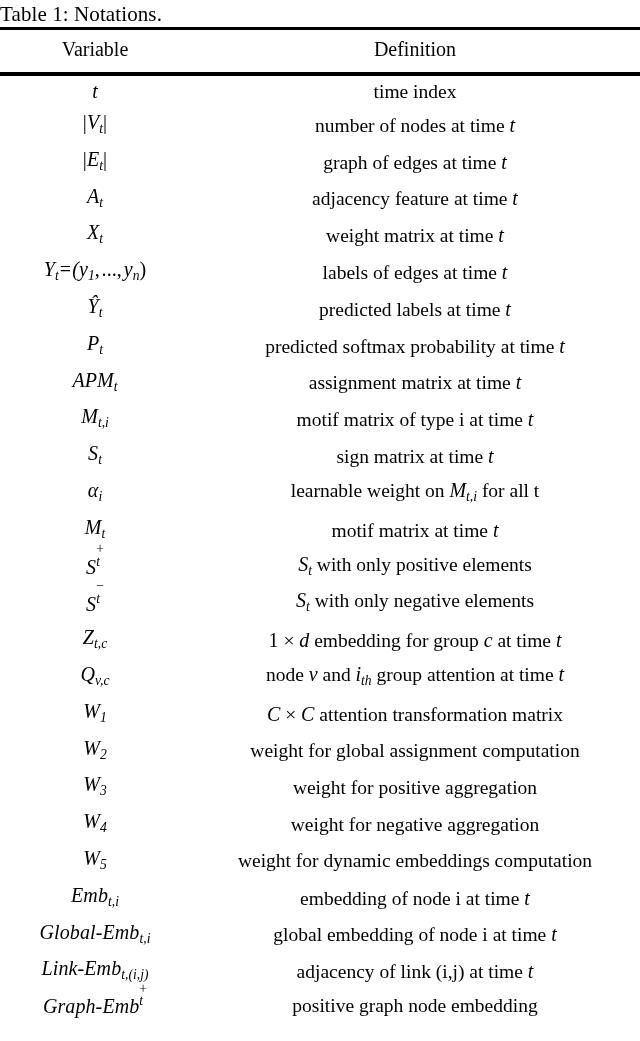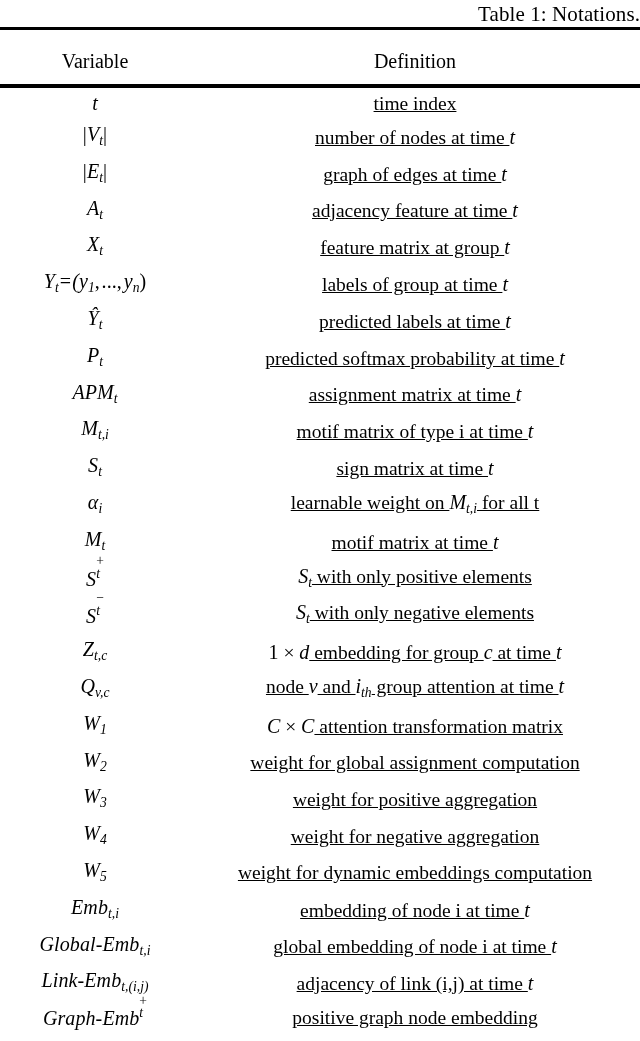--- a/index.html
+++ b/index.html
@@ -13,21 +13,21 @@
     font-family: "Liberation Serif", "DejaVu Serif", serif;
     color: #000000;
     overflow: hidden;
   }
   .page {
     position: relative;
     width: 640px;
     height: 1041px;
   }
   .caption {
-    text-align: right;
+    text-align: left;
     font-size: 21px;
     line-height: 26px;
     padding-top: 1px;
     letter-spacing: 0.1px;
   }
   table.notations {
     width: 640px;
     border-collapse: collapse;
     table-layout: fixed;
   }
@@ -42,21 +42,21 @@
     height: 0;
     border-top: 3px solid #000;
     border-bottom: 1px solid #000;
     margin-top: 2px;
   }
 
   thead th {
     font-weight: normal;
     font-size: 20px;
     line-height: 30px;
-    padding: 16px 0 6px 0;
+    padding: 4px 0 6px 0;
     text-align: center;
   }
 
   tbody td {
     font-size: 19.5px;
     line-height: 30px;
     height: 30px;
     padding: 0;
     text-align: center;
     vertical-align: middle;
@@ -99,21 +99,21 @@
     font-style: italic;
     position: relative;
     top: -0.66em;
   }
   .op {
     font-style: normal;
     padding: 0 1px;
   }
   .times { font-style: normal; }
   .hy { font-style: normal; }
-  .txt { font-style: normal; text-decoration: underline; }
+  .txt { font-style: normal; }
 </style>
 </head>
 <body>
 
 <div class="page">
 
   <div class="caption">Table 1: Notations.</div>
 
   <div class="rule-thick"></div>
 
@@ -155,26 +155,26 @@
         <td class="def"><span class="txt">graph of edges at time </span><span class="m">t</span></td>
       </tr>
 
       <tr>
         <td class="var"><span class="m">A<span class="sub">t</span></span></td>
         <td class="def"><span class="txt">adjacency feature at time </span><span class="m">t</span></td>
       </tr>
 
       <tr>
         <td class="var"><span class="m">X<span class="sub">t</span></span></td>
-        <td class="def"><span class="txt">feature matrix at group </span><span class="m">t</span></td>
+        <td class="def"><span class="txt">weight matrix at time </span><span class="m">t</span></td>
       </tr>
 
       <tr>
         <td class="var"><span class="m">Y<span class="sub">t</span><span class="op">=</span>(y<span class="sub">1</span><span class="mup">, ..., </span>y<span class="sub">n</span><span class="mup">)</span></span></td>
-        <td class="def"><span class="txt">labels of group at time </span><span class="m">t</span></td>
+        <td class="def"><span class="txt">labels of edges at time </span><span class="m">t</span></td>
       </tr>
 
       <tr>
         <td class="var"><span class="m">Ŷ<span class="sub">t</span></span></td>
         <td class="def"><span class="txt">predicted labels at time </span><span class="m">t</span></td>
       </tr>
 
       <tr>
         <td class="var"><span class="m">P<span class="sub">t</span></span></td>
         <td class="def"><span class="txt">predicted softmax probability at time </span><span class="m">t</span></td>

